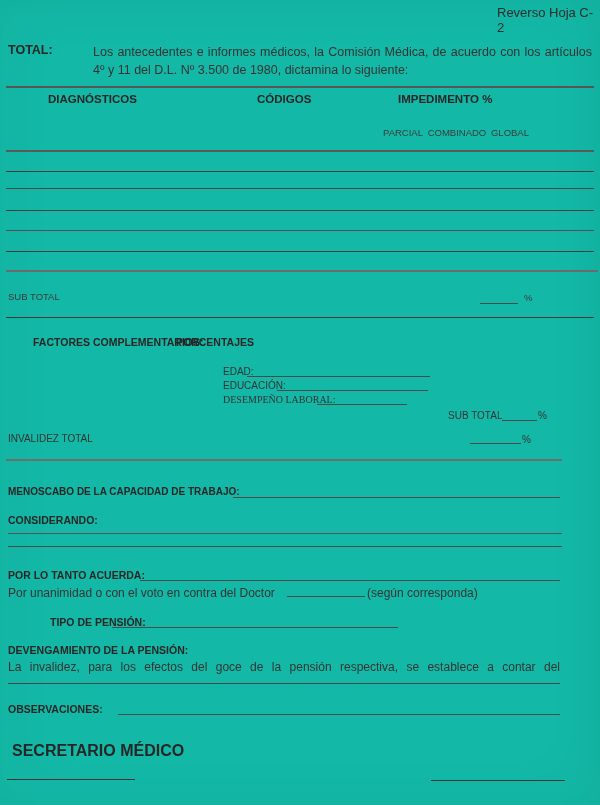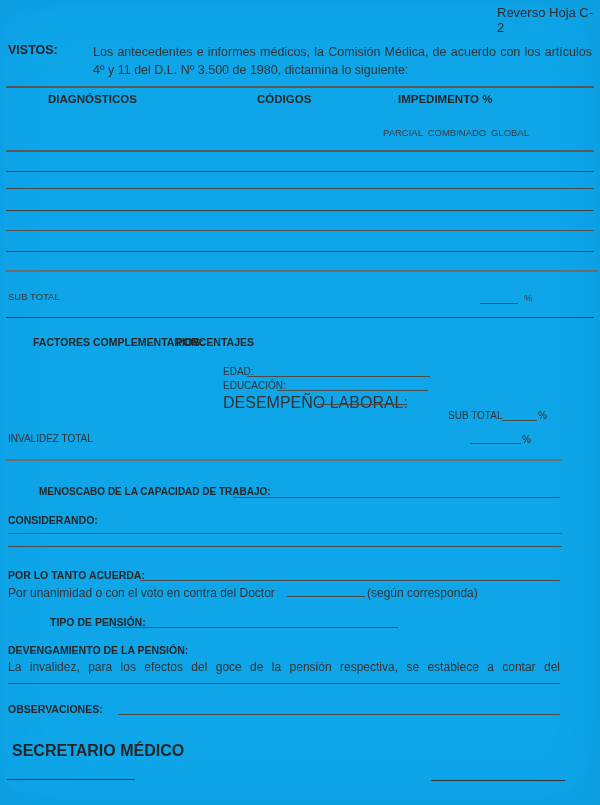--- a/index.html
+++ b/index.html
@@ -1,39 +1,39 @@
 <!DOCTYPE html>
 <html><head>
 <meta charset="utf-8">
 <style>
   html,body{margin:0;padding:0;background:#ffffff;}
   .sheet{
     position:relative;width:600px;height:805px;overflow:hidden;
     font-family:"Liberation Sans",sans-serif;color:#333;
-    background:#0ea5e9;
+    background:#14b8a6;
     box-shadow:inset 0 0 70px rgba(0,0,0,0.035), inset -10px 0 30px rgba(0,0,0,0.02);
   }
   .abs{position:absolute;}
   .b{font-weight:bold;color:#262626;}
   .rule{position:absolute;background:#4d4d4d;}
   .uline{position:absolute;border-bottom:1px solid #4a4a4a;}
   .small{font-size:9.5px;color:#3a3a3a;}
   .lbl{font-size:10.5px;}
   .body-txt{font-size:12.5px;color:#343434;}
   .jlast{text-align:justify;text-align-last:justify;}
   .subcols{display:flex;justify-content:space-between;font-size:9.5px;color:#3c3c3c;}
 </style>
 </head>
 <body>
 
 <div class="sheet">
 
   <div class="abs" style="top:5px;left:497px;font-size:13px;color:#2c2c2c;">Reverso Hoja C-2</div>
 
-  <div class="abs b" style="top:43px;left:8px;font-size:12.5px;">VISTOS:</div>
+  <div class="abs b" style="top:43px;left:8px;font-size:12.5px;">TOTAL:</div>
   <div class="abs body-txt" style="top:43px;left:93px;width:499px;line-height:18px;">
     <div class="jlast">Los antecedentes e informes médicos, la Comisión Médica, de acuerdo con los artículos</div>
     <div>4º y 11 del D.L. Nº 3.500 de 1980, dictamina lo siguiente:</div>
   </div>
 
   <div class="rule" style="top:86px;left:6px;width:588px;height:2px;background:#565656;"></div>
   <div class="abs b" style="top:93px;left:48px;font-size:11.5px;">DIAGNÓSTICOS</div>
   <div class="abs b" style="top:93px;left:257px;font-size:11.5px;">CÓDIGOS</div>
   <div class="abs b" style="top:93px;left:398px;font-size:11.5px;">IMPEDIMENTO %</div>
 
@@ -59,33 +59,33 @@
 
   <div class="abs b lbl" style="top:336px;left:8px;padding-left:25px;">FACTORES COMPLEMENTARIOS:</div>
   <div class="abs b lbl" style="top:336px;left:176px;">PORCENTAJES</div>
 
   <div class="abs" style="top:366px;left:223px;font-size:10px;">EDAD:</div>
   <div class="uline" style="top:366px;left:247px;width:183px;height:10px;"></div>
 
   <div class="abs" style="top:380px;left:223px;font-size:10px;">EDUCACIÓN:</div>
   <div class="uline" style="top:380px;left:277px;width:151px;height:10px;"></div>
 
-  <div class="abs" style="top:394px;left:223px;font-size:16px;">DESEMPEÑO LABORAL:</div>
+  <div class="abs" style="top:394px;left:223px;font-size:10px;font-family:Liberation Serif, serif;">DESEMPEÑO LABORAL:</div>
   <div class="uline" style="top:394px;left:317px;width:90px;height:10px;"></div>
 
   <div class="abs" style="top:410px;left:448px;font-size:10px;">SUB TOTAL</div>
   <div class="uline" style="top:410px;left:502px;width:35px;height:10px;"></div>
   <div class="abs" style="top:410px;left:538px;font-size:10px;">%</div>
 
   <div class="abs" style="top:433px;left:8px;font-size:10px;">INVALIDEZ TOTAL</div>
   <div class="uline" style="top:433px;left:470px;width:51px;height:10px;"></div>
   <div class="abs" style="top:434px;left:522px;font-size:10px;">%</div>
   <div class="rule" style="top:459px;left:6px;width:556px;height:2px;background:#6e6e6e;"></div>
 
-  <div class="abs b" style="top:486px;left:8px;font-size:10px;margin-left:31px;">MENOSCABO DE LA CAPACIDAD DE TRABAJO:</div>
+  <div class="abs b" style="top:486px;left:8px;font-size:10px;">MENOSCABO DE LA CAPACIDAD DE TRABAJO:</div>
   <div class="uline" style="top:486px;left:233px;width:327px;height:11px;"></div>
 
   <div class="abs b lbl" style="top:514px;left:8px;">CONSIDERANDO:</div>
   <div class="rule" style="top:533px;left:8px;width:554px;height:1px;background:#555555;"></div>
   <div class="rule" style="top:546px;left:8px;width:554px;height:1px;background:#4a4a4a;"></div>
 
   <div class="abs b lbl" style="top:569px;left:8px;">POR LO TANTO ACUERDA:</div>
   <div class="uline" style="top:569px;left:140px;width:420px;height:11px;"></div>
   <div class="abs" style="top:586px;left:8px;font-size:12px;color:#343434;">Por unanimidad o con el voto en contra del Doctor</div>
   <div class="uline" style="top:585px;left:287px;width:78px;height:11px;"></div>

